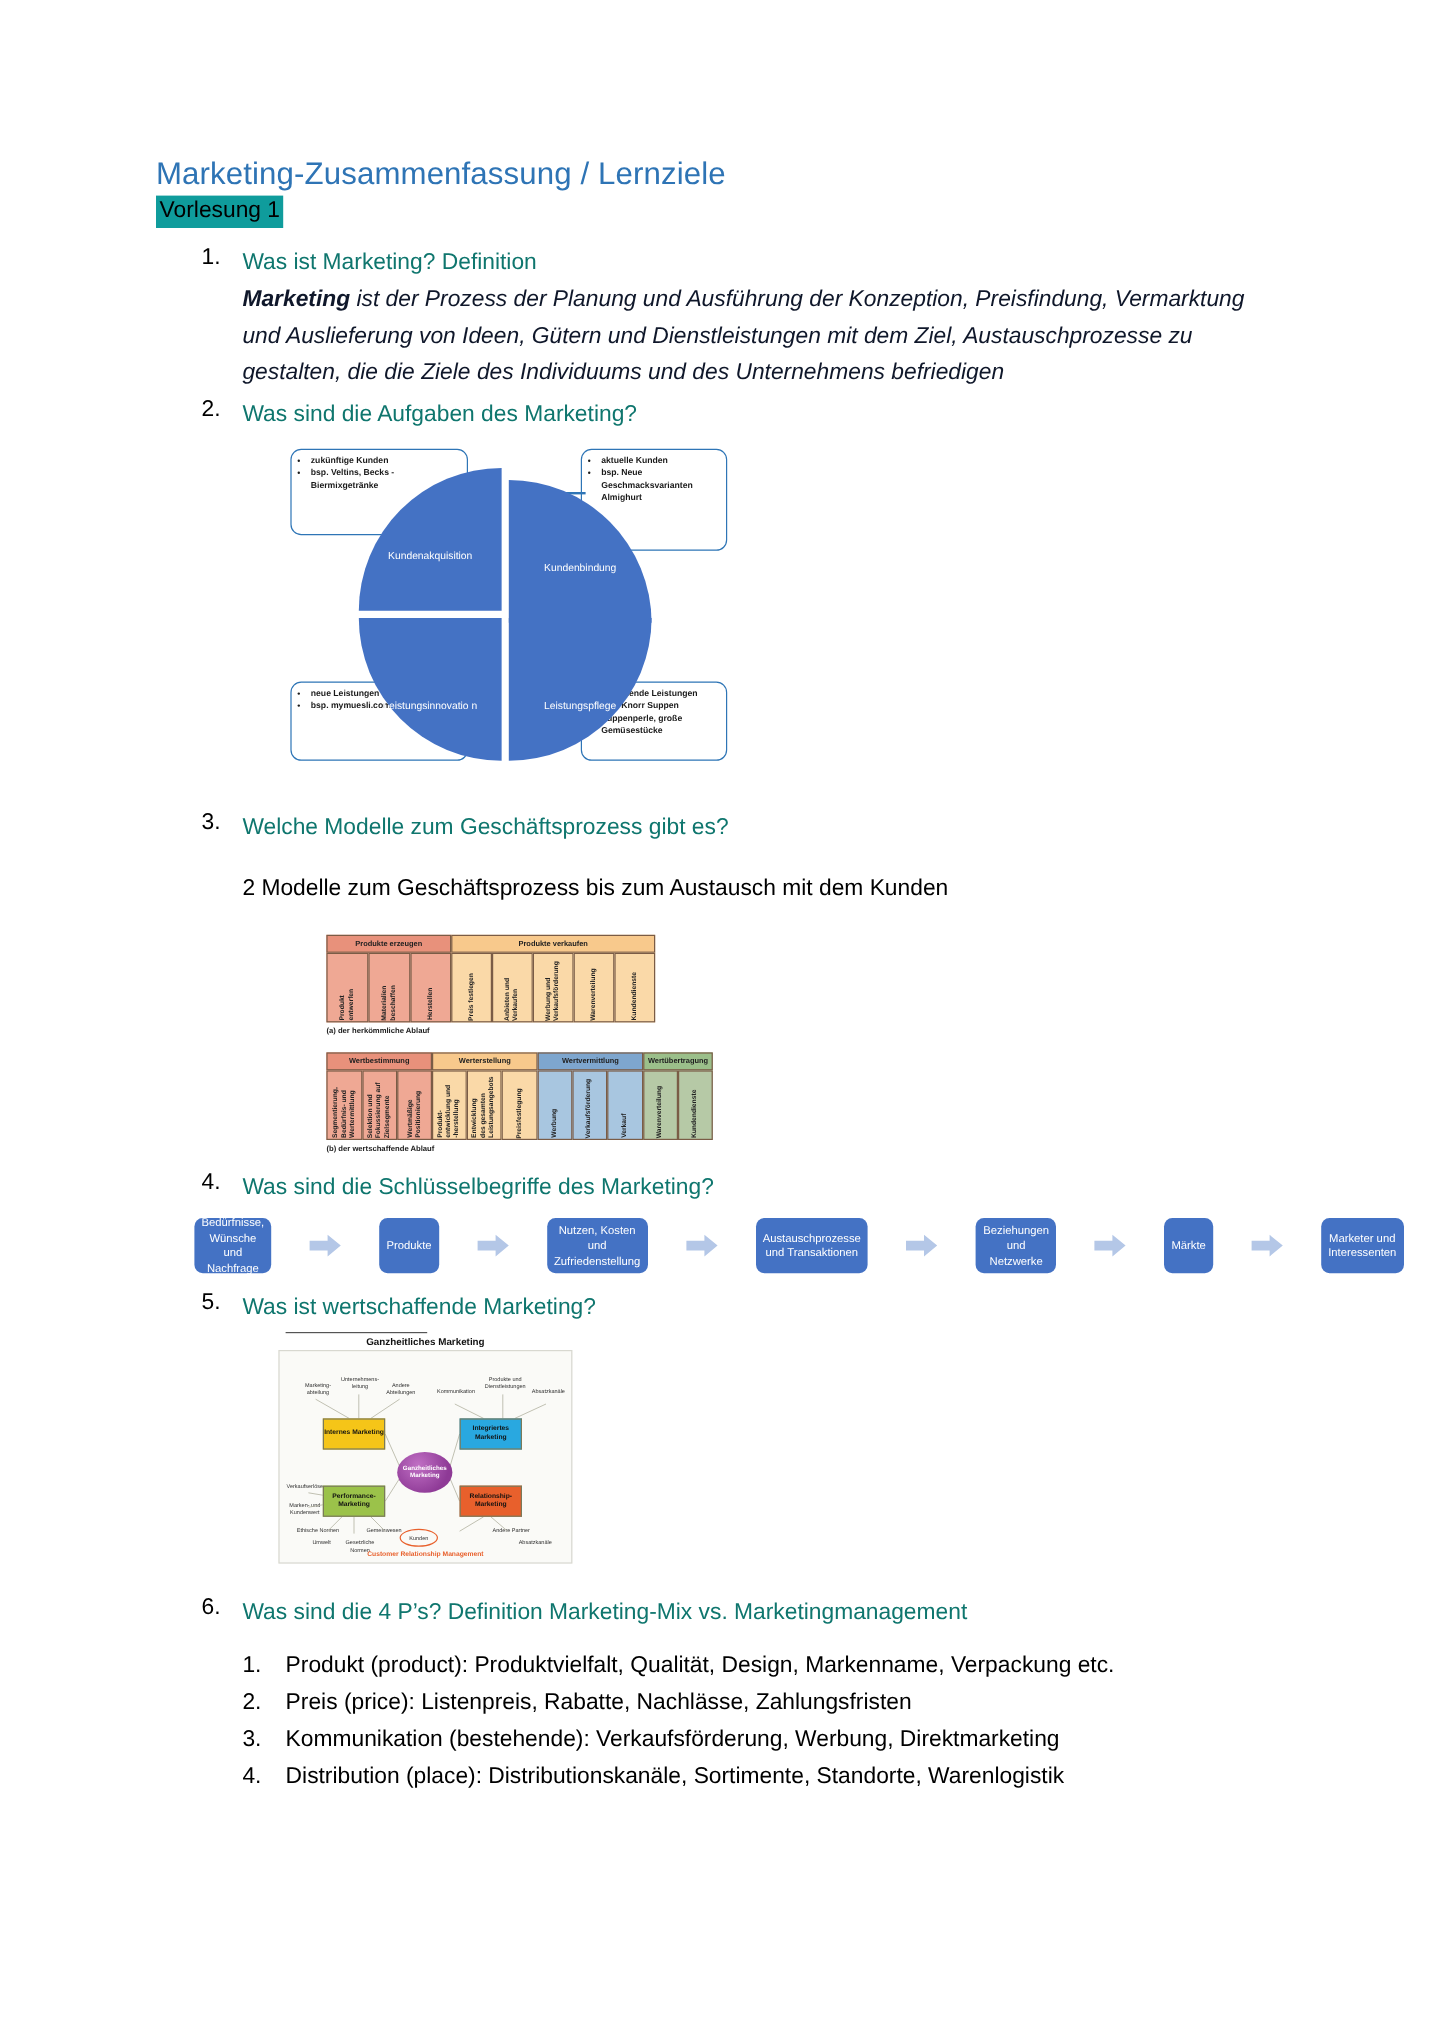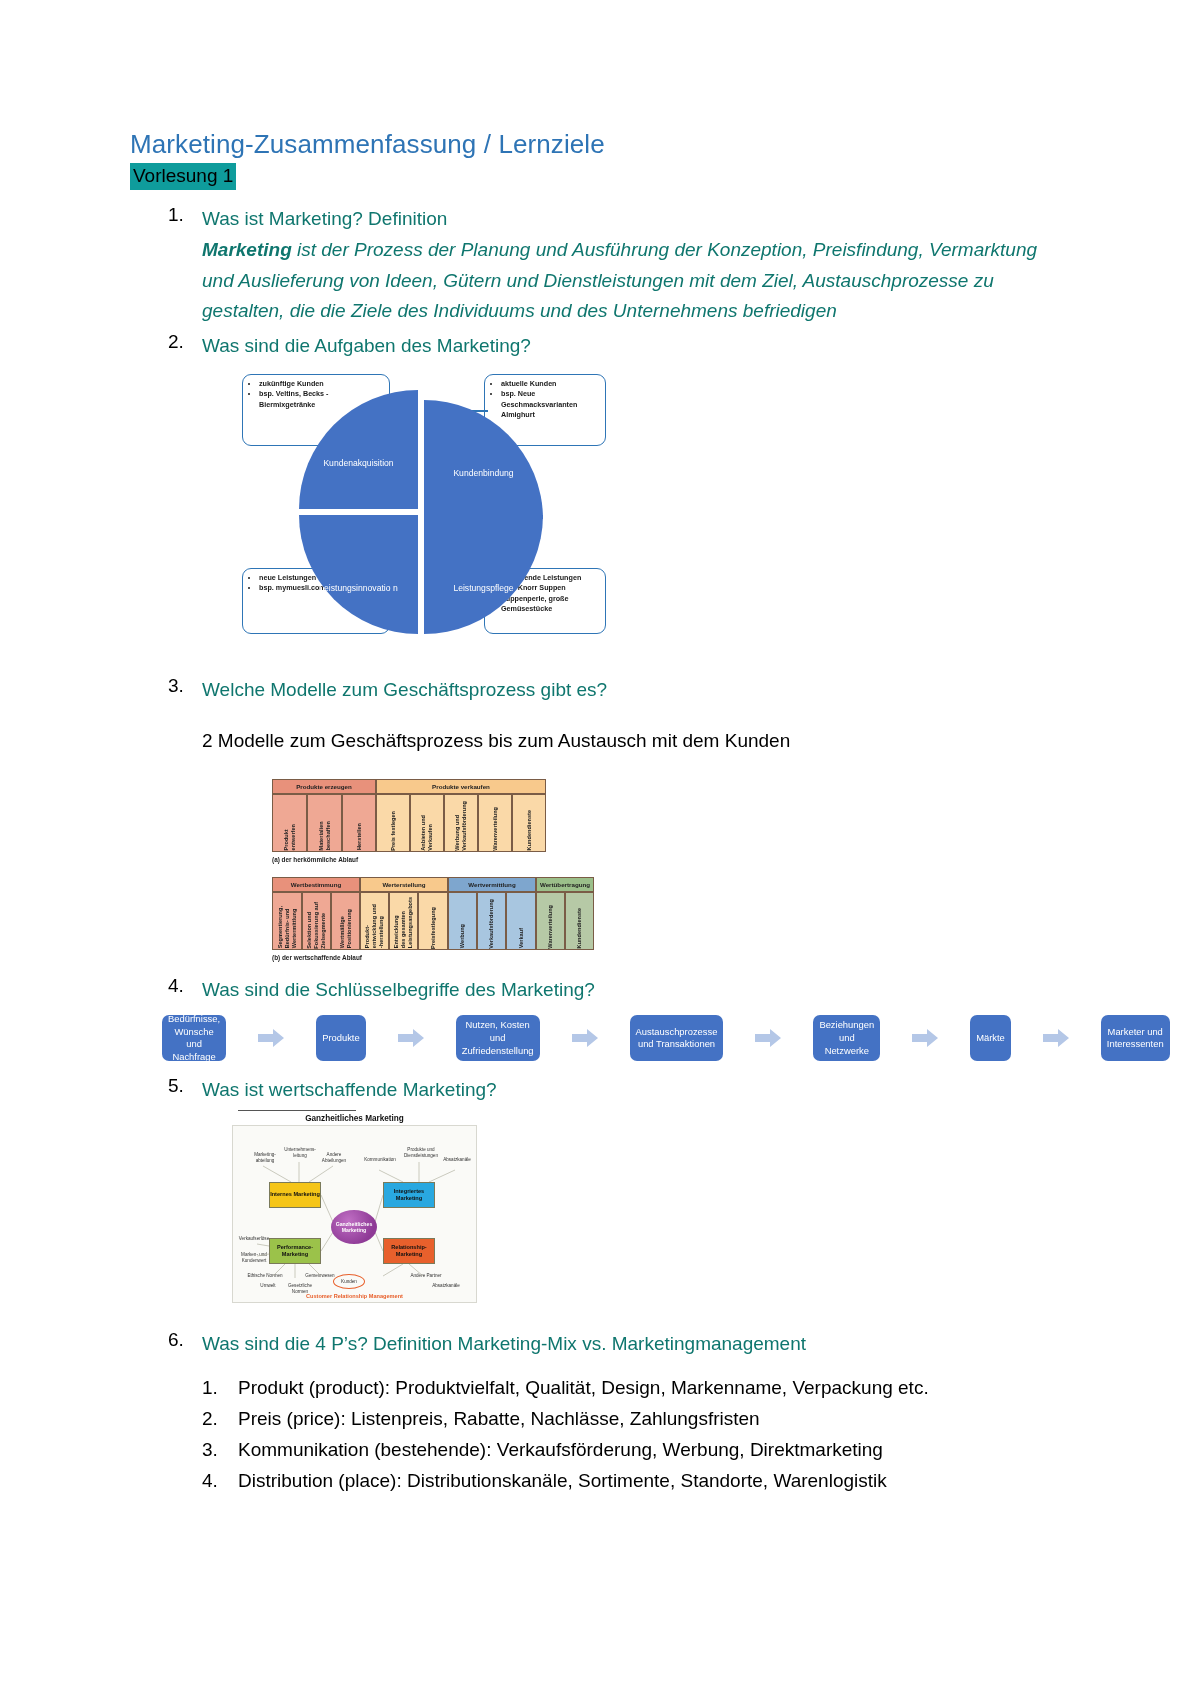--- a/index.html
+++ b/index.html
@@ -7,37 +7,37 @@
   .page{position:relative;width:1200px;height:1697px;background:#fff;overflow:hidden;}
   .doc{position:absolute;left:130px;top:128px;width:940px;}
 
   h1.doc-title{font-size:26px;font-weight:400;color:#2E74B5;margin:0 0 2px 0;line-height:1.25;letter-spacing:.1px;}
   .vorlesung{display:inline-block;background:#0F9C9C;color:#000;font-size:19px;line-height:1.3;padding:1px 3px 2px 3px;margin:0 0 14px 0;}
 
   ol.main{list-style:none;margin:0;padding:0;counter-reset:m;}
   ol.main > li{counter-increment:m;position:relative;padding-left:72px;margin-bottom:4px;}
   ol.main > li::before{content:counter(m) ".";position:absolute;left:38px;top:0;font-size:19px;color:#000;}
   .q{font-size:19px;line-height:1.62;color:#0f766e;}
-  .answer{font-size:19px;line-height:1.62;font-style:italic;color:#0f766e;}
+  .answer{font-size:19px;line-height:1.62;font-style:italic;color:#0f172a;}
   .answer b{font-style:italic;font-weight:bold;}
   .plain{font-size:19px;line-height:1.62;color:#000;}
 
   ol.sub{list-style:none;margin:12px 0 0 0;padding:0;counter-reset:s;}
   ol.sub > li{counter-increment:s;position:relative;padding-left:36px;font-size:19px;line-height:1.64;}
   ol.sub > li::before{content:counter(s) ".";position:absolute;left:0;top:0;}
 
   .fig{margin:6px 0 6px 0;position:relative;}
 
   
   .quadfig{width:370px;height:275px;position:relative;margin-left:32px;margin-top:6px;}
   .qbox{position:absolute;border:1.6px solid #2E75B6;border-radius:9px;background:#fff;box-sizing:border-box;}
   .qbox ul{margin:0;padding:4px 6px 4px 16px;list-style:disc;}
   .qbox li{font-size:7.2px;font-weight:bold;line-height:1.45;color:#1a1a1a;}
   .qb-tl{left:8px;top:6px;width:148px;height:72px;}
-  .qb-tr{left:250px;top:6px;width:122px;height:72px;}
+  .qb-tr{left:250px;top:6px;width:122px;height:85px;}
   .qb-bl{left:8px;top:200px;width:148px;height:66px;}
   .qb-br{left:250px;top:200px;width:122px;height:66px;}
   .circ{position:absolute;left:65px;top:22px;width:244px;height:244px;}
   .quad{position:absolute;background:#4472C4;color:#fff;display:flex;align-items:center;justify-content:center;text-align:center;font-size:8.6px;line-height:1.35;padding:0 6px;box-sizing:border-box;}
   .q-tl{left:0;top:0;width:119px;height:119px;border-radius:119px 0 0 0;align-items:center;}
   .q-tr{left:125px;top:10px;width:119px;height:119px;border-radius:0 119px 0 0;}
   .q-bl{left:0;top:125px;width:119px;height:119px;border-radius:0 0 0 119px;}
   .q-br{left:125px;top:125px;width:119px;height:119px;border-radius:0 0 119px 0;}
   .q-tl span,.q-bl span{margin-top:28px;}
   .q-tr span,.q-br span{margin-top:28px;}

